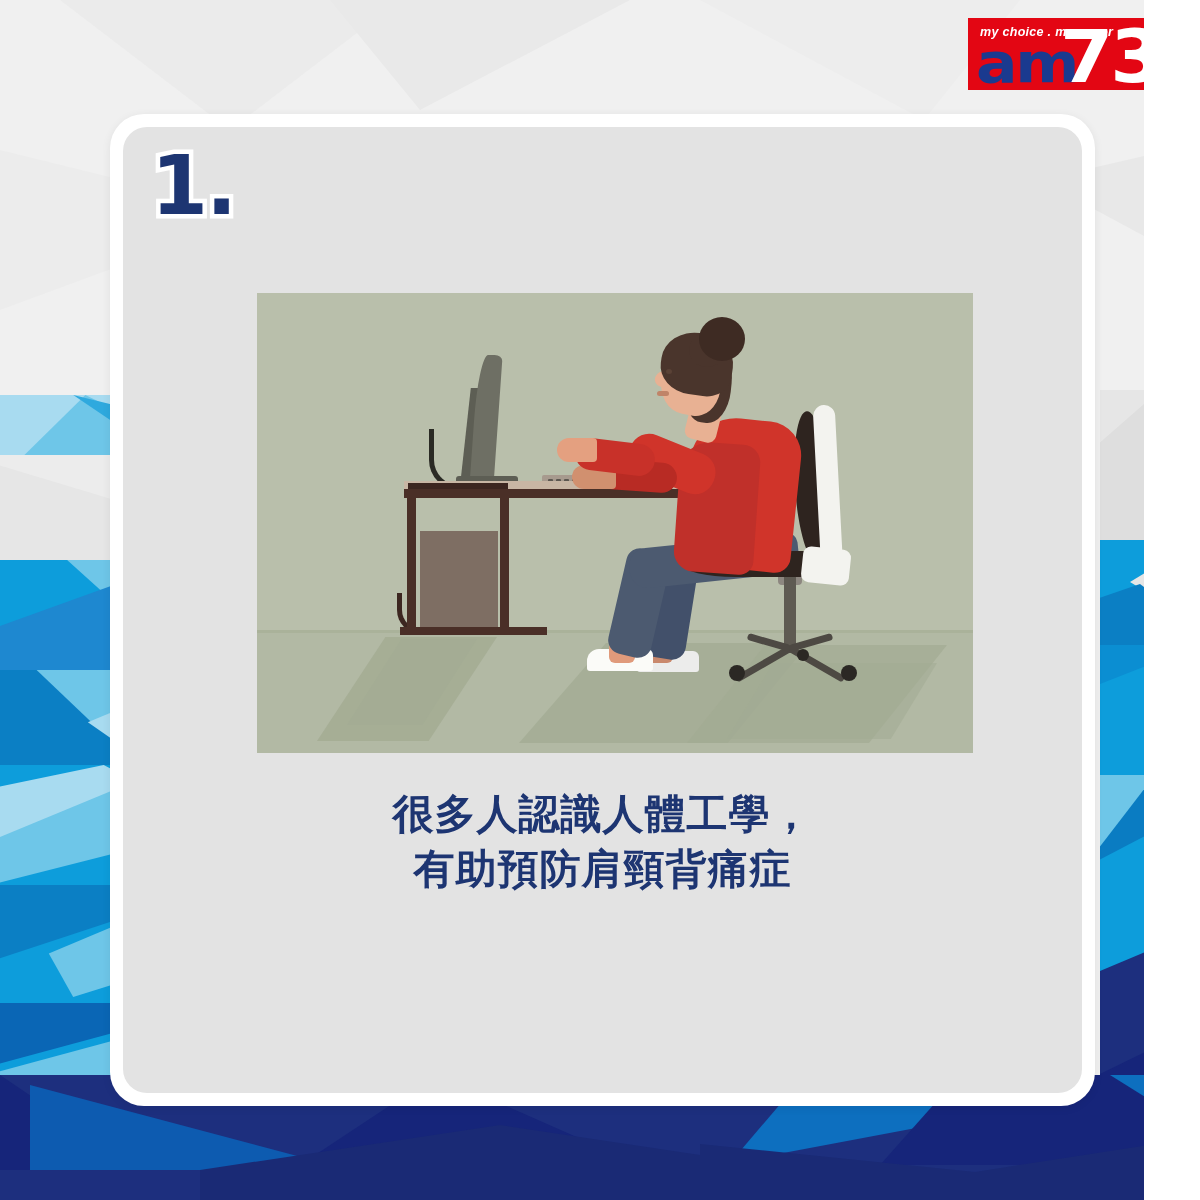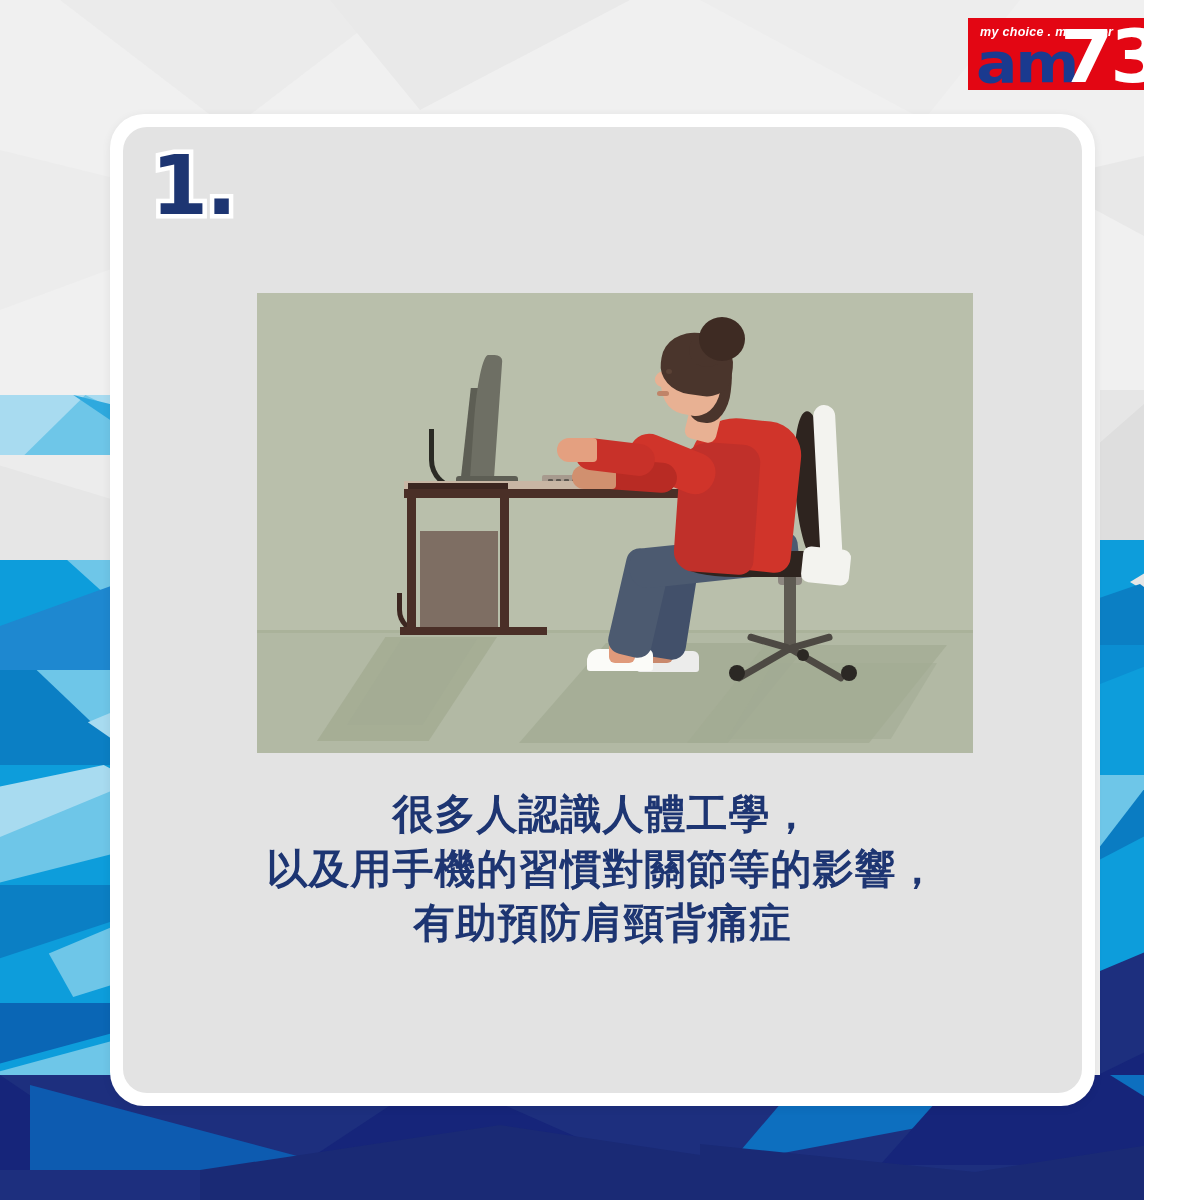--- a/index.html
+++ b/index.html
@@ -608,20 +608,19 @@
         <div class="ill" id="nose"></div>
         <div class="ill" id="hair"></div>
         <div class="ill" id="bun2"></div>
         <div class="ill" id="bun"></div>
         <div class="ill" id="eye"></div>
         <div class="ill" id="mouth"></div>
       </div>
 
       <div id="caption">
         <span class="line">很多人認識人體工學，</span>
-        <span class="line">以及用手機的習慣對關節等的影響，</span>
         <span class="line">有助預防肩頸背痛症</span>
       </div>
 
     </div>
   </div>
 
 </div>
 
 </body></html>

